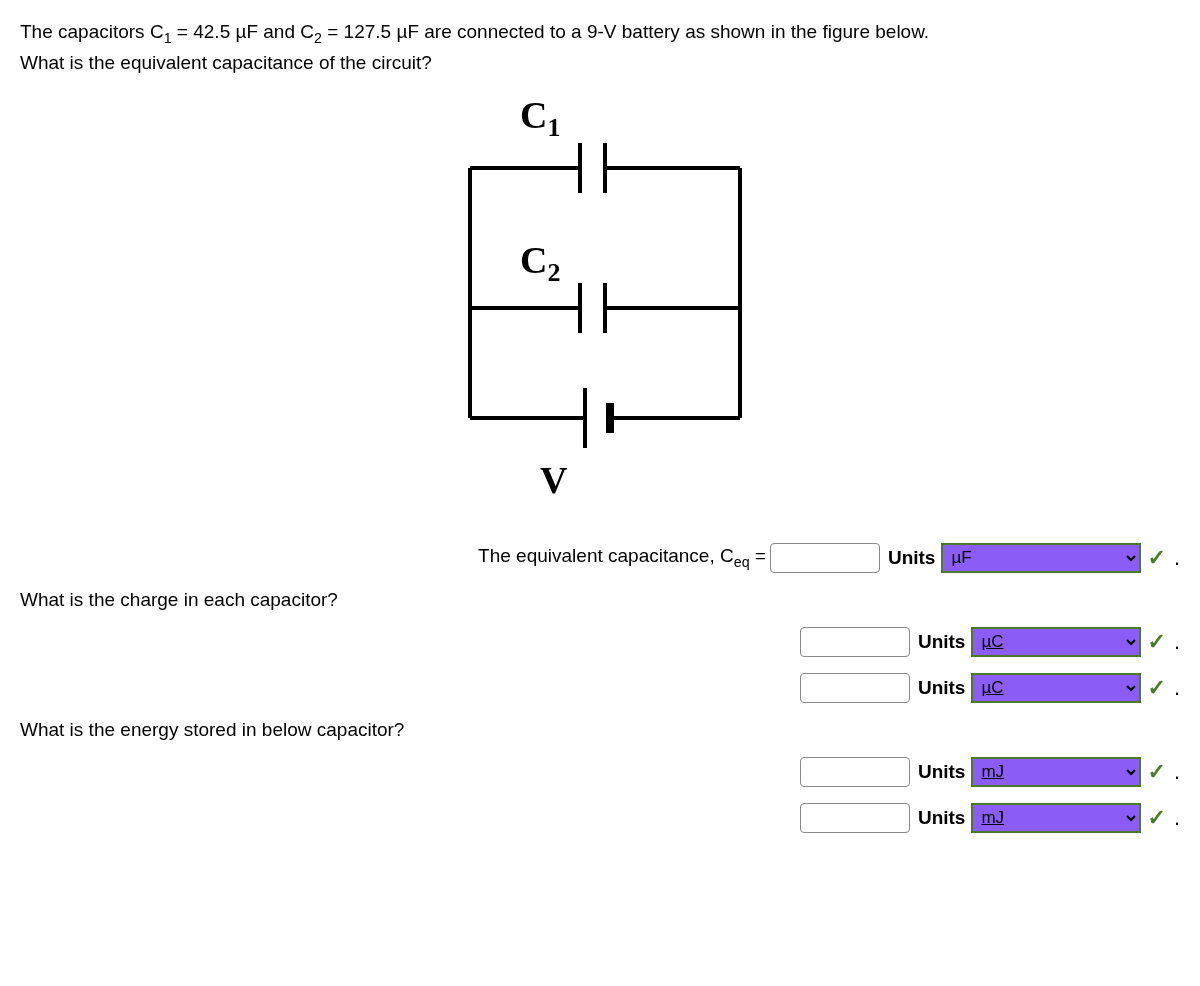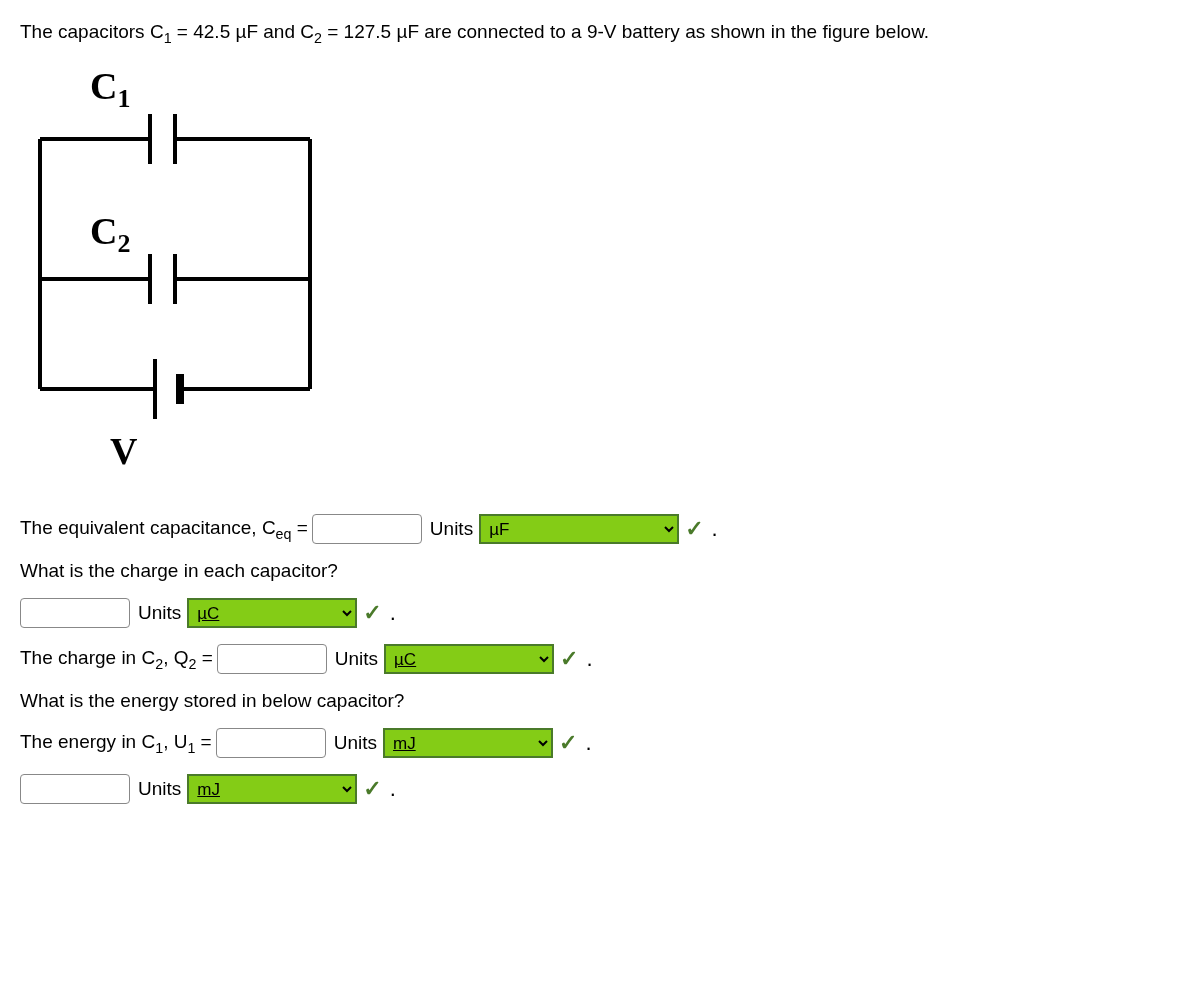--- a/index.html
+++ b/index.html
@@ -6,58 +6,59 @@
     font-family: "Trebuchet MS", "Lucida Sans Unicode", Arial, sans-serif;
     font-size: 19px;
     color: #000;
     margin: 0;
     padding: 18px 20px;
     background: #fff;
     width: 1160px;
   }
   .problem-text { line-height: 1.5; margin-bottom: 6px; }
   sub { font-size: 0.75em; vertical-align: sub; }
-  .diagram { margin: 10px 0 30px 0; }
-  .row { display:flex; align-items:center; margin: 16px 0; }
+  .diagram { margin: 10px 0 30px 0; text-align: center; }
+  .row { display:flex; align-items:center; margin: 16px 0; justify-content: flex-end; }
   .label-text { margin-right: 4px; }
   input.value-box {
     border: 1px solid #888;
     border-radius: 4px;
     height: 30px;
     width: 110px;
     font-size: 18px;
     padding: 0 4px;
     box-sizing: border-box;
   }
-  .units-label { margin: 0 6px 0 8px; }
+  .units-label { margin: 0 6px 0 8px; font-weight: bold; }
   .unit-select {
     border: 2px solid #4a7a2a;
     height: 30px;
     font-size: 17px;
     padding: 0 4px;
-    background: #84cc16;
+    background: #8b5cf6;
     min-width: 170px;
     box-sizing: border-box;
   }
   .unit-select.med { min-width: 170px; text-decoration: underline; }
   .unit-select.wide { min-width: 200px; }
   .check {
     color: #4a7a2a;
     font-size: 22px;
     margin-left: 6px;
     font-weight: bold;
   }
   .dot { margin-left: 8px; font-size: 22px; }
   .section-q { margin: 10px 0 10px 0; }
 </style>
 </head>
 <body>
 
 <div class="problem-text">
   <span>The capacitors C</span><sub>1</sub><span> = 42.5 µF and C</span><sub>2</sub><span> = 127.5 µF are connected to a 9-V battery as shown in the figure below.</span><br>
+  <span>What is the equivalent capacitance of the circuit?</span>
 </div>
 
 <div class="diagram">
 <svg width="300" height="420" viewBox="0 0 300 420">
   <g stroke="#000" stroke-width="4" fill="none">
 
     <line x1="20" y1="80" x2="130" y2="80"></line>
     <line x1="170" y1="80" x2="290" y2="80"></line>
 
     <line x1="130" y1="55" x2="130" y2="105"></line>
@@ -108,38 +109,32 @@
   <input class="value-box" type="text" style="">
   <span class="units-label">Units</span>
   <select class="unit-select med">
     <option>µC</option>
   </select>
   <span class="check">✓</span>
   <span class="dot">.</span>
 </div>
 
 <div class="row">
-  <span class="label-text">
-    <span>The charge in C</span><sub>2</sub><span>, Q</span><sub>2</sub><span> = </span>
-  </span>
   <input class="value-box" type="text" style="">
   <span class="units-label">Units</span>
   <select class="unit-select med">
     <option>µC</option>
   </select>
   <span class="check">✓</span>
   <span class="dot">.</span>
 </div>
 
 <div class="section-q">What is the energy stored in below capacitor?</div>
 
 <div class="row">
-  <span class="label-text">
-    <span>The energy in C</span><sub>1</sub><span>, U</span><sub>1</sub><span> = </span>
-  </span>
   <input class="value-box" type="text" style="">
   <span class="units-label">Units</span>
   <select class="unit-select med">
     <option>mJ</option>
   </select>
   <span class="check">✓</span>
   <span class="dot">.</span>
 </div>
 
 <div class="row">

